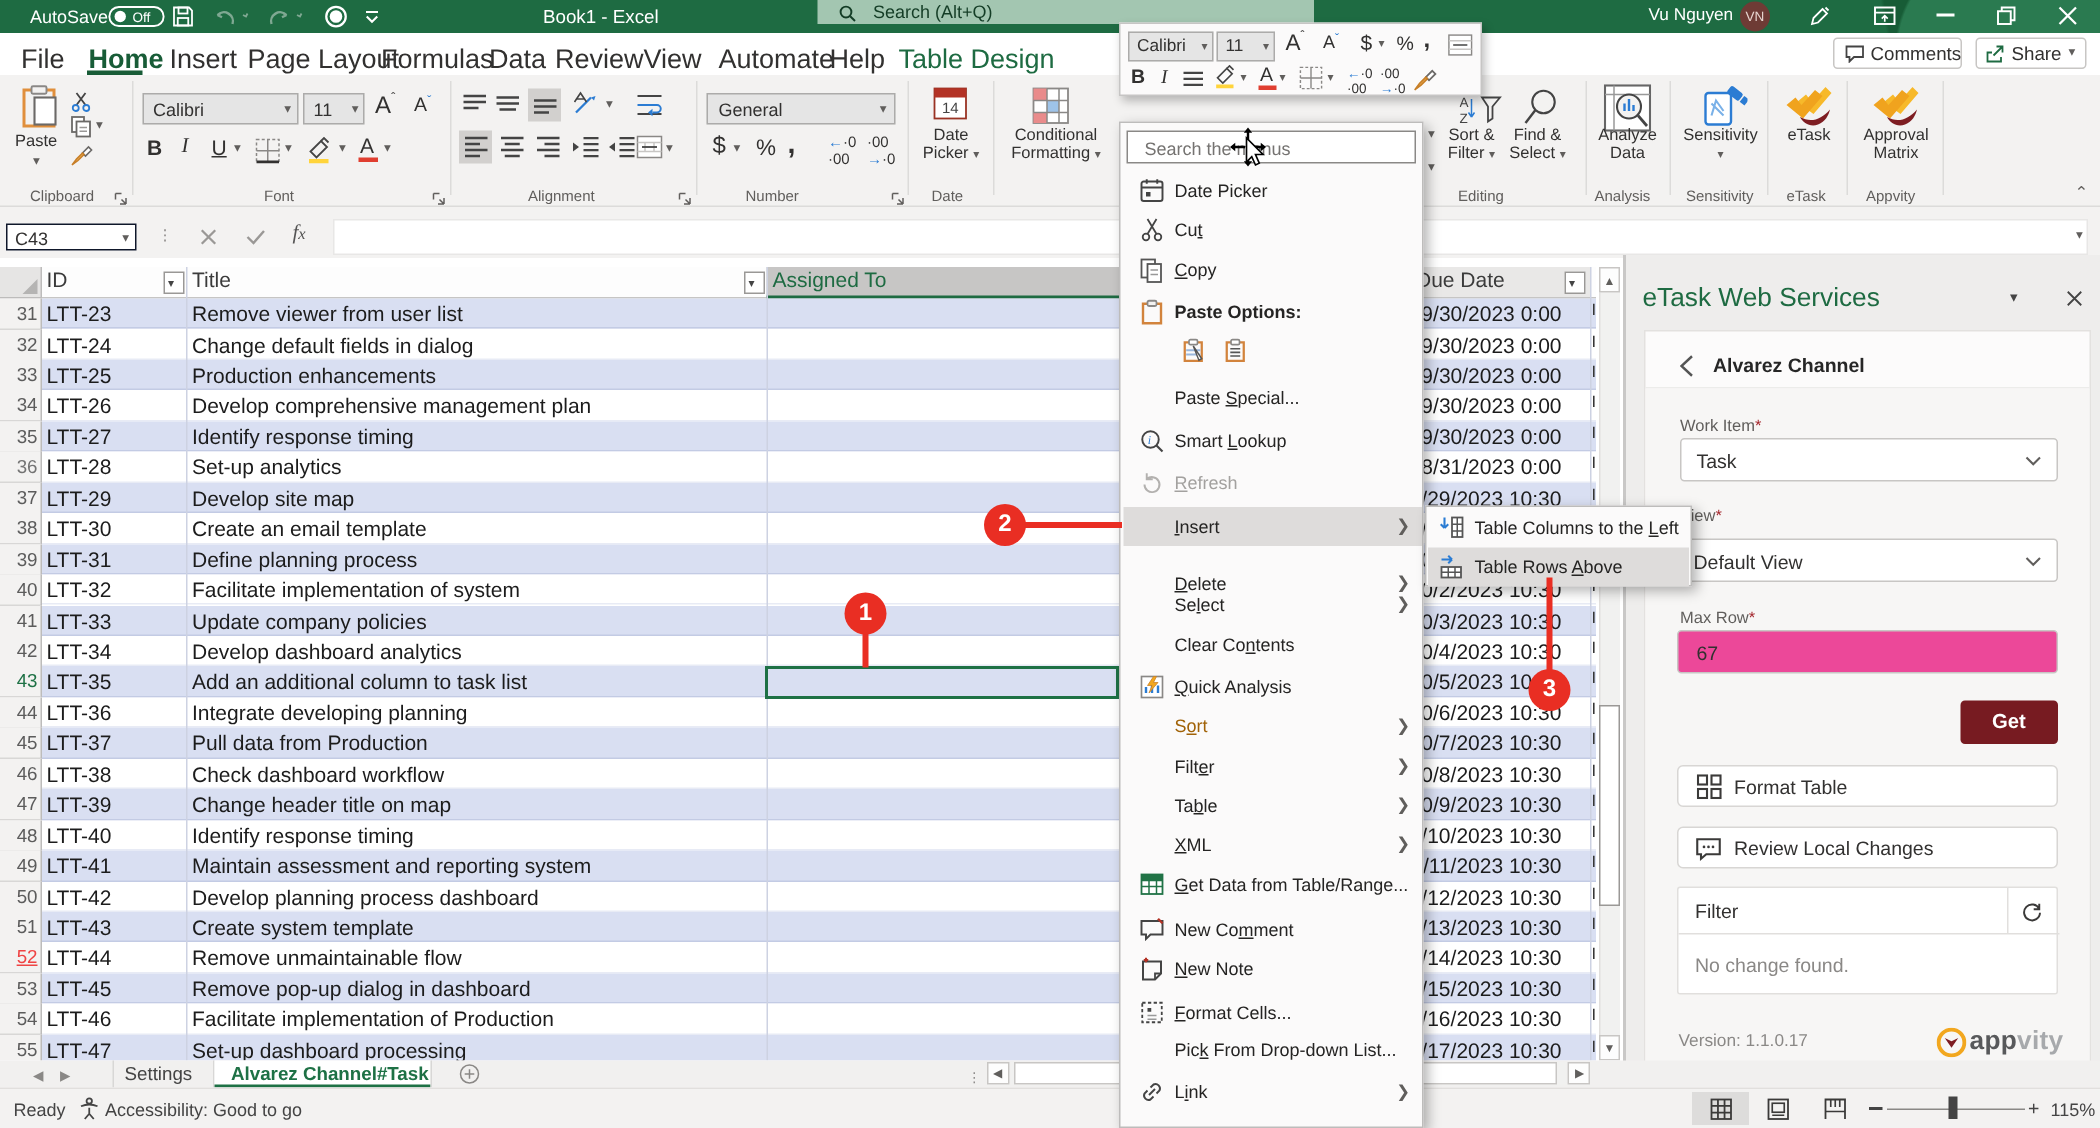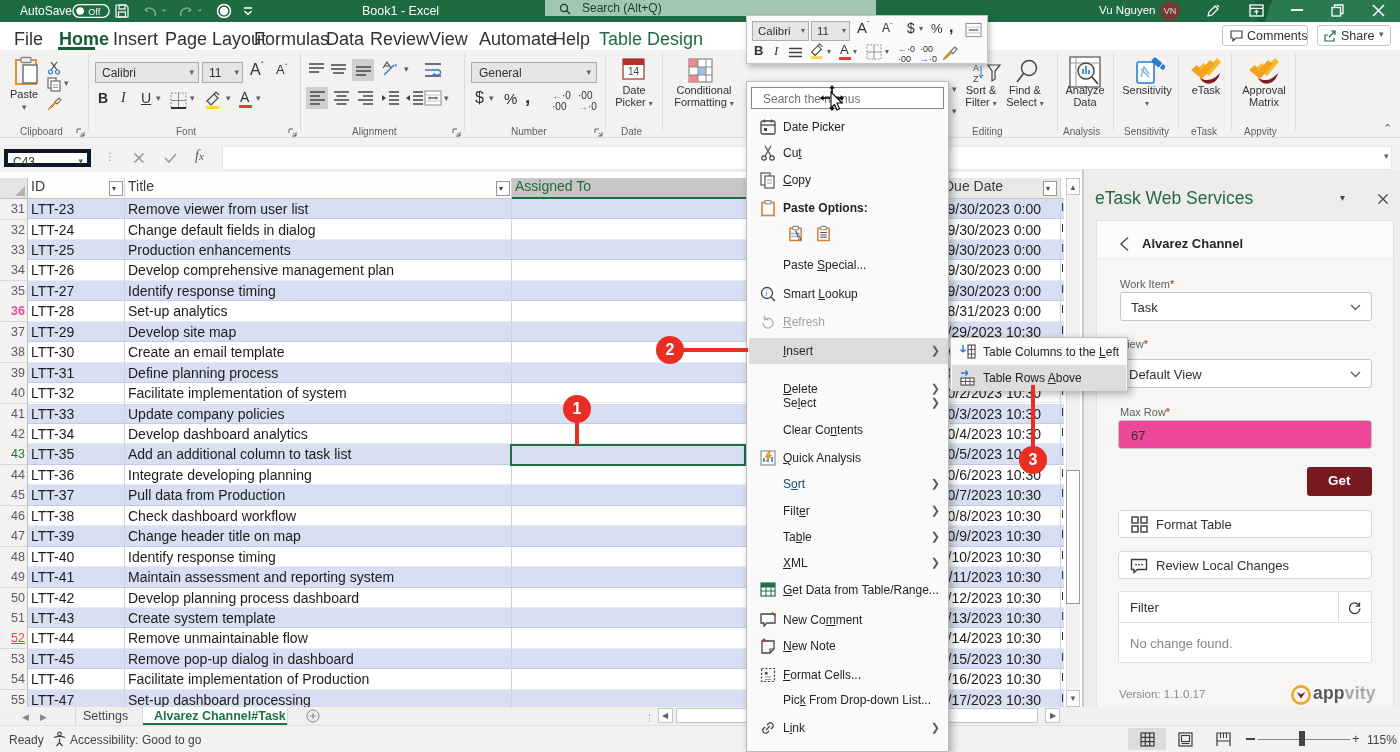--- a/index.html
+++ b/index.html
@@ -252,21 +252,21 @@
   <div class="combo" style="left:471px;top:12px;width:126px;height:21px;">
       <span style="position:absolute;left:7px;top:3px;">General</span>
       <span style="position:absolute;right:5px;top:4px;font-size:9px;color:#605e5c;">▾</span>
     </div>
   <div class="abs" style="left:475px;top:39px;font-size:16px;color:#323130;">$</div>
   <div class="abs" style="left:489px;top:43px;font-size:9px;color:#605e5c;">▾</div>
   <div class="abs" style="left:504px;top:40px;font-size:15px;color:#323130;">%</div>
   <div class="abs" style="left:525px;top:36px;font-size:19px;font-weight:bold;color:#323130;">,</div>
   <div class="abs" style="left:552px;top:40px;font-size:10px;color:#323130;"><span style="color:#2b7cd3;">←</span>·0<br>·00</div>
   <div class="abs" style="left:578px;top:40px;font-size:10px;color:#323130;">·00<br><span style="color:#2b7cd3;">→</span>·0</div>
-  <div class="glabel" style="left:511px;">Number</div>
+  <div class="glabel" style="left:497px;">Number</div>
   <svg class="abs" style="left:594px;top:78px;" width="9" height="9" viewBox="0 0 9 9">
       <path d="M1 1 h4 M1 1 v4 M8 8 h-4 M8 8 v-4 M5 5 L8 8" stroke="#605e5c" stroke-width="1"></path>
     </svg>
   <div class="gdiv" style="left:605px;"></div>
 
   <svg class="abs" style="left:622px;top:8px;" width="23" height="22" viewBox="0 0 23 22">
       <rect x="1" y="1" width="21" height="20" fill="#fff" stroke="#9a3324" stroke-width="1.2"></rect>
       <rect x="1" y="1" width="21" height="6" fill="#b33225"></rect>
       <text x="6" y="17" font-size="10" fill="#444" font-family="Liberation Sans">14</text>
     </svg>
@@ -332,21 +332,21 @@
       <path d="M8 11 L14 6 L18 11 L27 1 L31 5 L19 19 Z" fill="#f7b92a"></path>
       <path d="M1 13 L7 8 L11 13 L20 3 L25 7 L12 22 Z" fill="#f0a31e"></path>
       <path d="M10 21 C17 25 24 23 30 16 C29 20 27 24 22 26 C17 28 12 25 10 21 Z" fill="#7e1d22"></path>
     </svg>
   <div class="bigbtn" style="left:1234px;top:34px;width:60px;">Approval<br>Matrix</div>
   <div class="glabel" style="left:1244px;">Appvity</div>
   <div class="gdiv" style="left:1295px;"></div>
   <div class="abs" style="left:1383px;top:72px;font-size:11px;color:#605e5c;">⌃</div>
 </div>
 <div class="abs" id="fbar">
-  <div style="position:absolute;left:4px;top:11px;width:87px;height:18px;background:#fff;border:4px solid #0f172a;">
+  <div style="position:absolute;left:4px;top:11px;width:87px;height:18px;background:#fff;border:1px solid #0f172a;">
     <span style="position:absolute;left:5px;top:2px;font-size:12px;color:#323130;">C43</span>
     <span style="position:absolute;right:4px;top:3px;font-size:9px;color:#605e5c;">▾</span>
   </div>
   <div style="position:absolute;left:105px;top:13px;color:#8a8886;font-size:10px;letter-spacing:0;">⋮</div>
   <svg class="abs" style="left:133px;top:14px;" width="12" height="12" viewBox="0 0 12 12">
       <path d="M1.5 1.5 L10.5 10.5 M10.5 1.5 L1.5 10.5" stroke="#9a9896" stroke-width="1.5"></path>
     </svg>
   <svg class="abs" style="left:164px;top:14px;" width="13" height="12" viewBox="0 0 13 12">
       <path d="M1 6 L5 10 L12 2" fill="none" stroke="#9a9896" stroke-width="1.6"></path>
     </svg>
@@ -415,21 +415,21 @@
   <div style="position:absolute;left:0;top:0;width:28px;height:21px;background:#f3f2f1;border-right:1px solid #bdbcbb;border-bottom:1px solid #d8d7d6;"></div>
   <div class="rn" style="color:#5c5c5c;">35</div>
   <div style="position:absolute;left:28px;top:0;width:1036px;height:20.45px;background:#d9dff2;border-bottom:1px solid #c3cbe4;"></div>
   <div class="cid">LTT-27</div>
   <div class="ctt">Identify response timing</div>
   <div class="cdd">9/30/2023 0:00</div>
   <div style="position:absolute;left:1061px;top:2px;font-size:11px;color:#333;">I</div>
 </div>
 <div class="row" style="top:129.2px;">
   <div style="position:absolute;left:0;top:0;width:28px;height:21px;background:#f3f2f1;border-right:1px solid #bdbcbb;border-bottom:1px solid #d8d7d6;"></div>
-  <div class="rn" style="color:#ec4899;font-weight:bold;">36</div>
+  <div class="rn" style="color:#737373;">36</div>
   <div style="position:absolute;left:28px;top:0;width:1036px;height:20.45px;background:#ffffff;border-bottom:1px solid #e8ebf5;"></div>
   <div class="cid">LTT-28</div>
   <div class="ctt">Set-up analytics</div>
   <div class="cdd">8/31/2023 0:00</div>
   <div style="position:absolute;left:1061px;top:2px;font-size:11px;color:#333;">I</div>
 </div>
 <div class="row" style="top:149.7px;">
   <div style="position:absolute;left:0;top:0;width:28px;height:21px;background:#f3f2f1;border-right:1px solid #bdbcbb;border-bottom:1px solid #d8d7d6;"></div>
   <div class="rn" style="color:#5c5c5c;">37</div>
   <div style="position:absolute;left:28px;top:0;width:1036px;height:20.45px;background:#d9dff2;border-bottom:1px solid #c3cbe4;"></div>
@@ -870,21 +870,21 @@
         <rect x="2" y="2" width="14" height="14" fill="#fff" stroke="#8a8886" stroke-width="1.1"></rect>
         <path d="M5 13 v-4 m4 4 v-7 m4 7 v-5" stroke="#2b7cd3" stroke-width="1.6"></path>
         <path d="M10 2 l-4 6 h3 l-2 5 6-7 h-3 l2-4 z" fill="#f2a71f" stroke="#c77f28" stroke-width=".5"></path>
       </svg>
 <div class="txt" style="color:#252423;"><u>Q</u>uick Analysis</div>
 </div>
 <div class="mi" style="top:335px;">
 <div class="txt" style="color:#252423;">Clear Co<u>n</u>tents</div>
 </div>
 <div class="mi" style="top:389px;">
-<div class="txt" style="color:#0c4a6e;">S<u>o</u>rt</div>
+<div class="txt" style="color:#a16207;">S<u>o</u>rt</div>
 <div class="arr">❯</div>
 </div>
 <div class="mi" style="top:416px;">
 <div class="txt" style="color:#252423;">Filt<u>e</u>r</div>
 <div class="arr">❯</div>
 </div>
 <div class="mi" style="top:442px;">
 <div class="txt" style="color:#252423;">Ta<u>b</u>le</div>
 <div class="arr">❯</div>
 </div>

